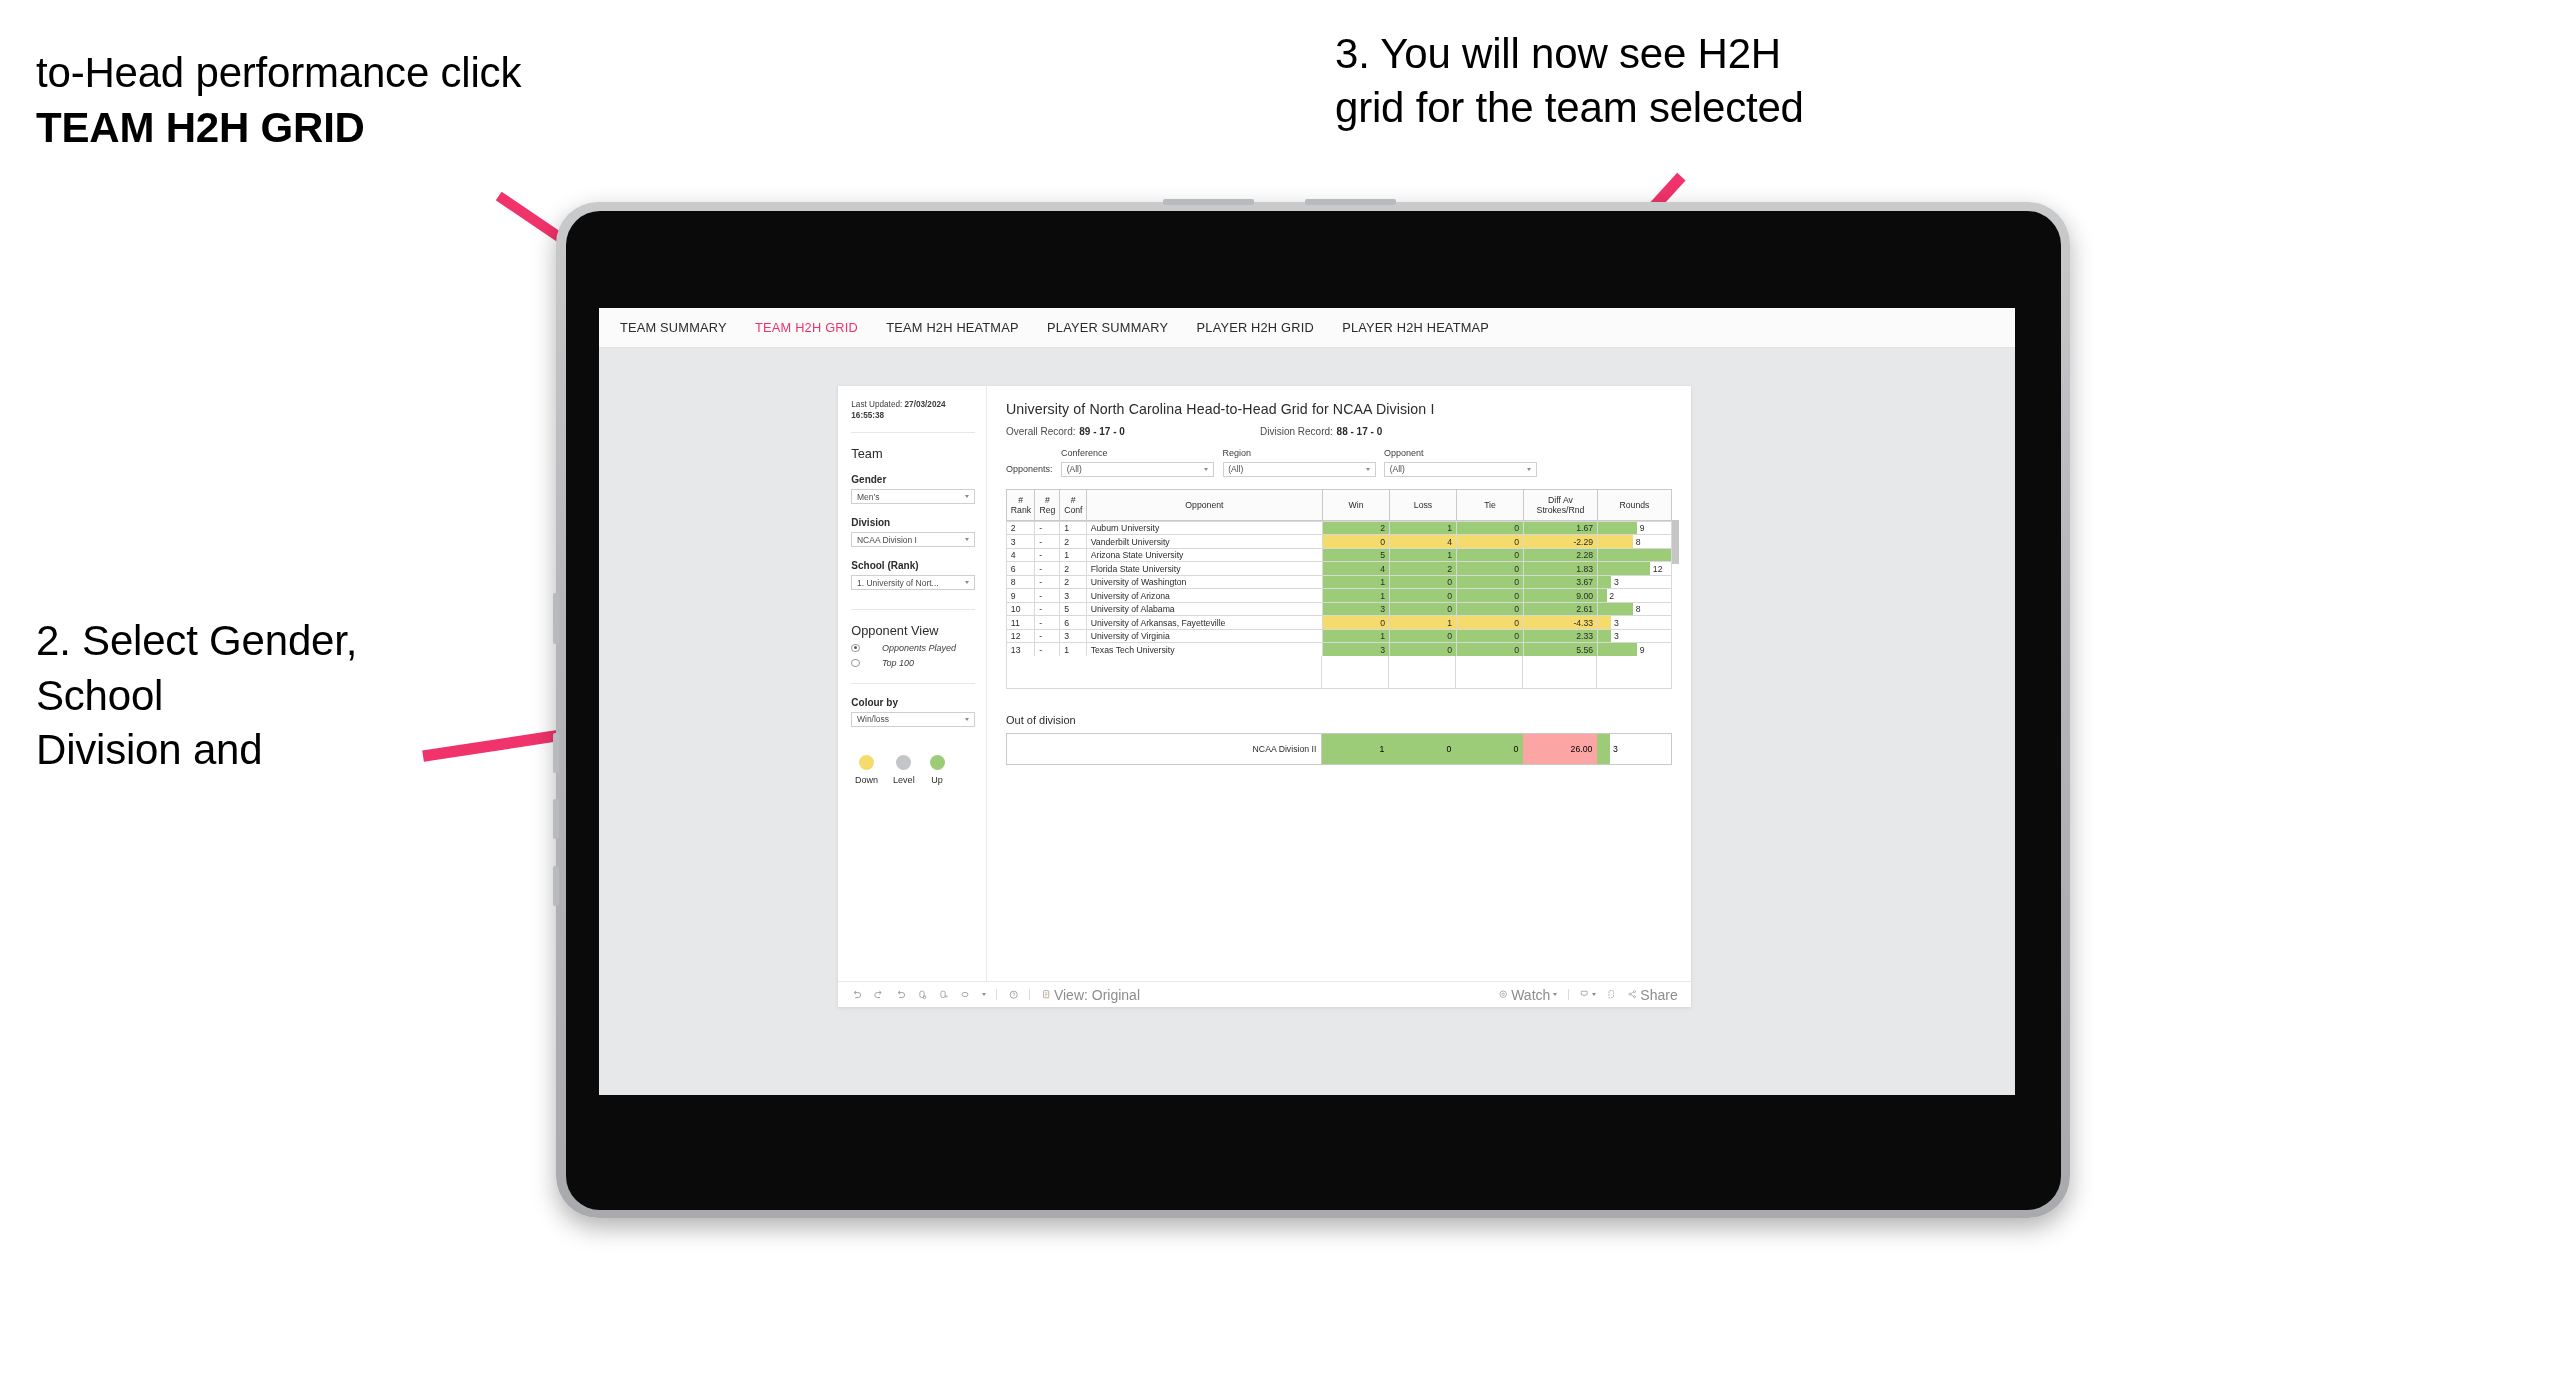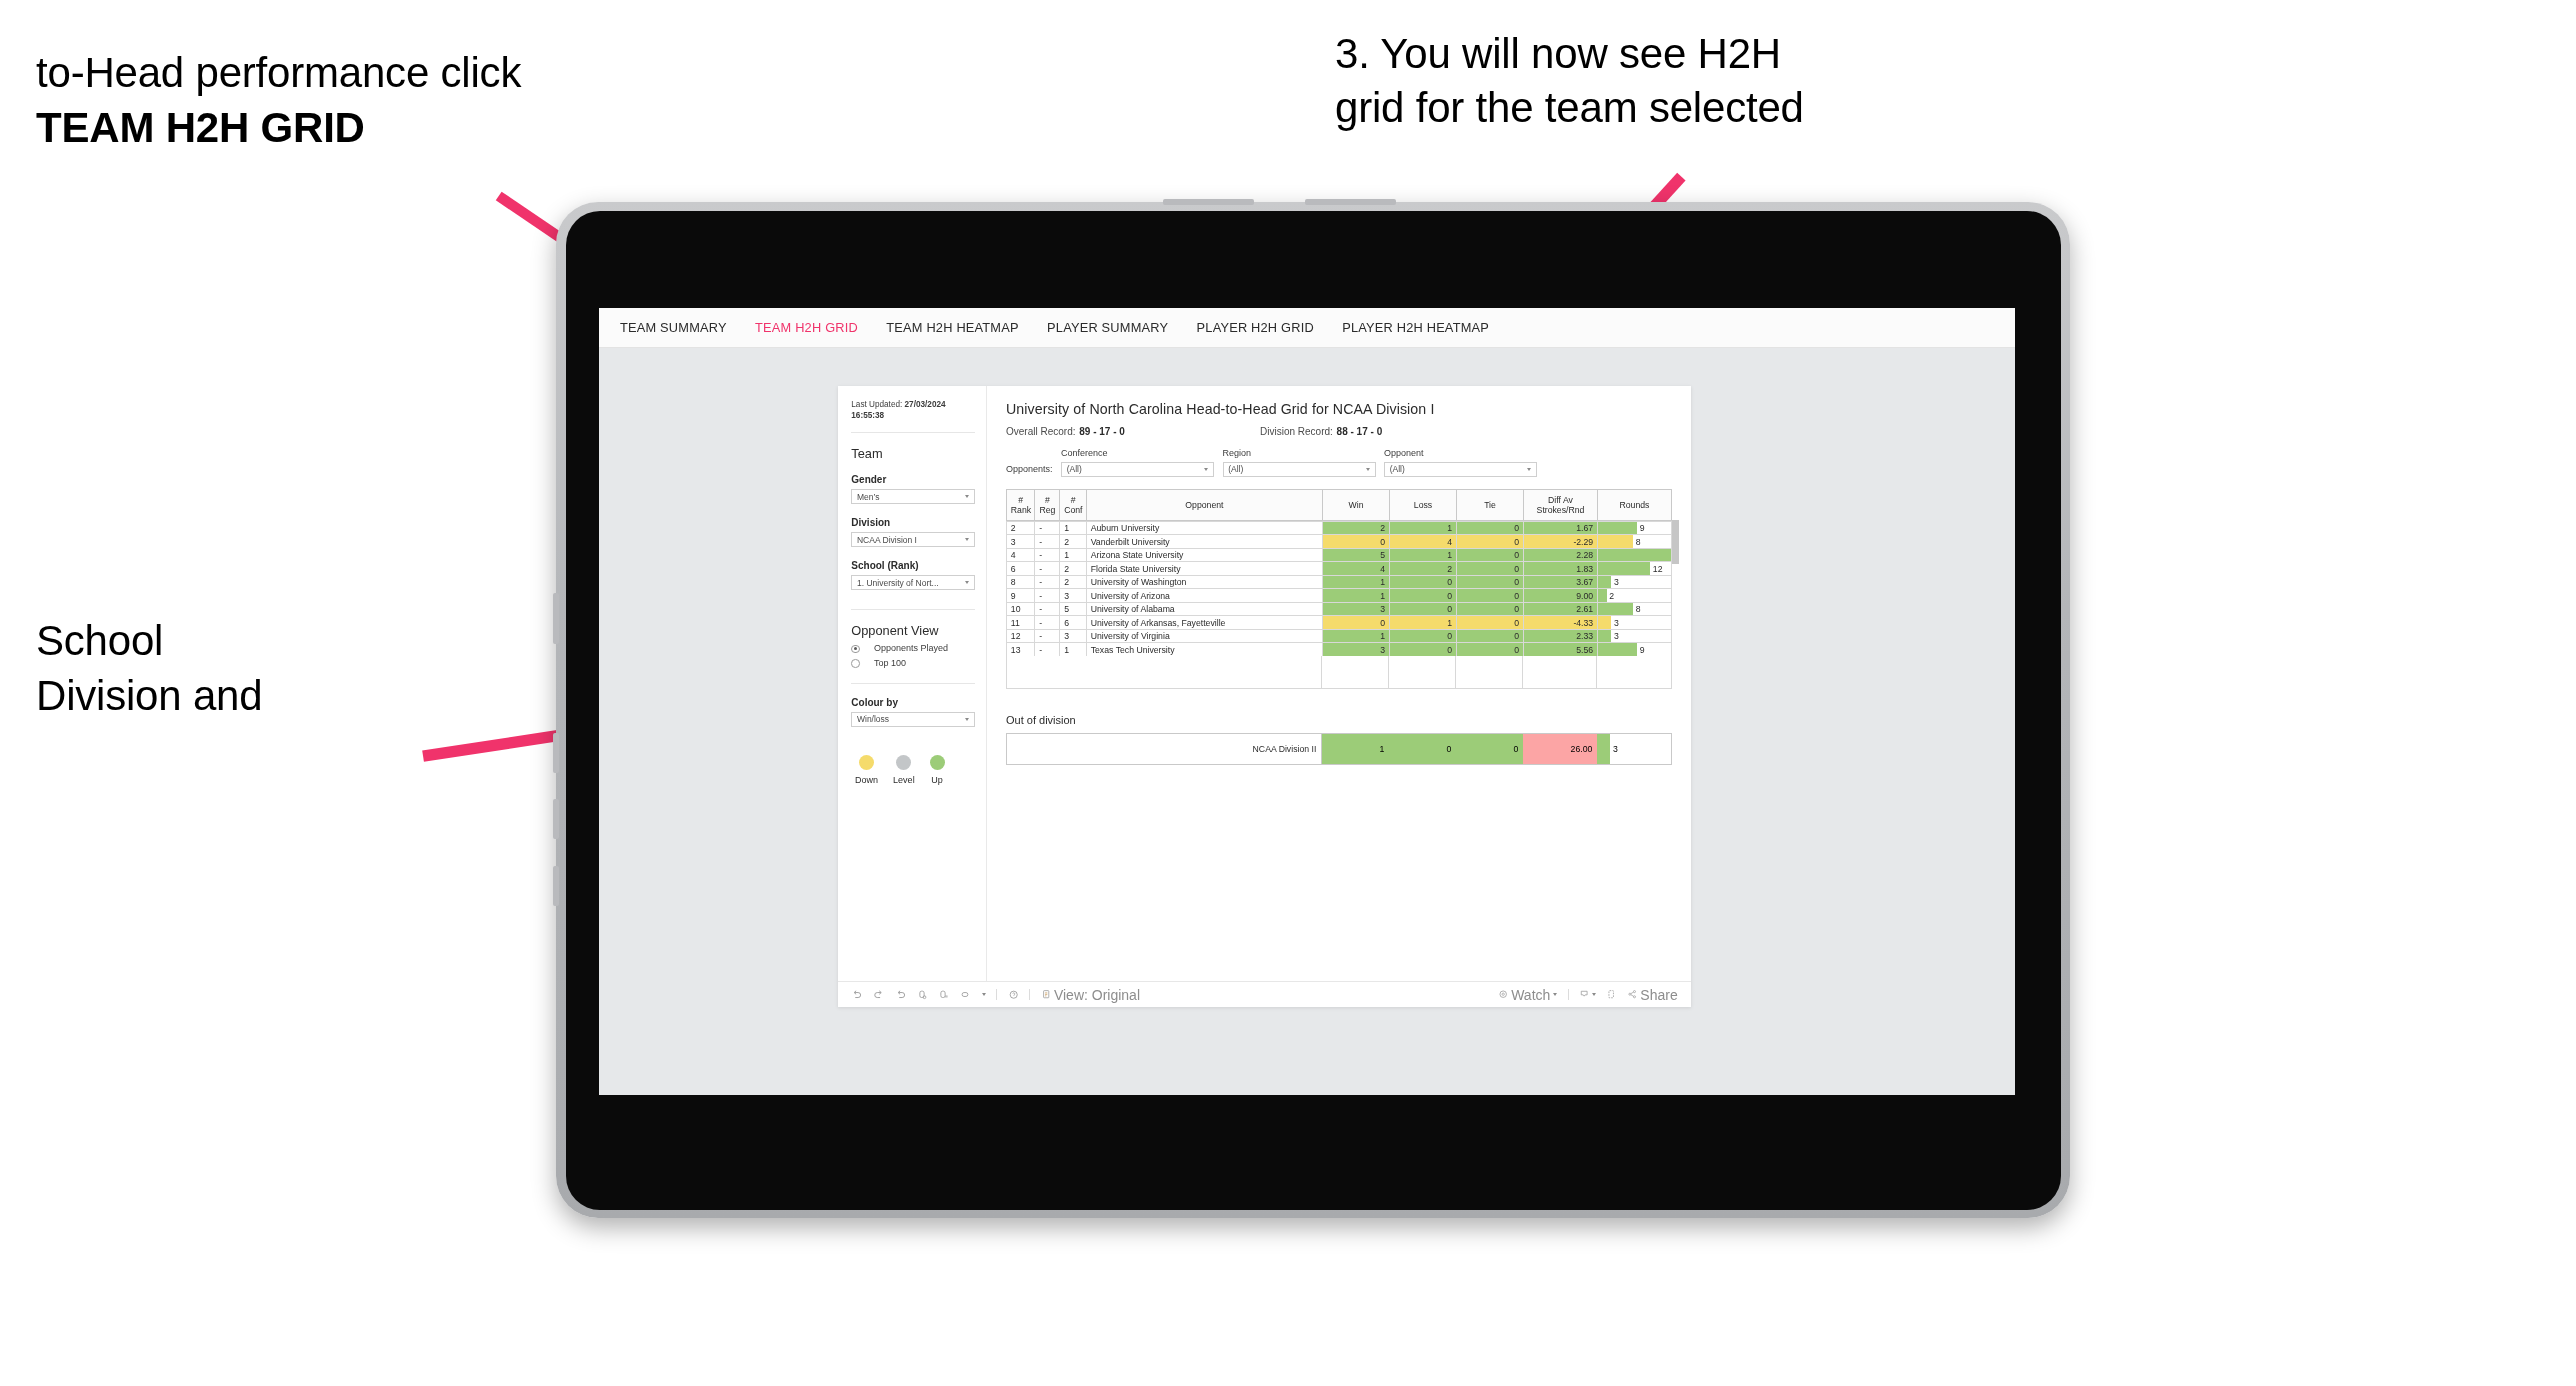--- a/index.html
+++ b/index.html
@@ -100,21 +100,21 @@
   .hr{height:0.9px;background:#e6e6e6;margin:10.4px 0 0 0;}
   .panel-h{font-size:12.8px;color:#2b2b2b;margin-top:13.3px;}
   .field-label{font-size:10px;font-weight:bold;color:#2b2b2b;margin-top:13.3px;}
   .select{
     margin-top:3.8px;height:15px;border:0.9px solid #cfcfcf;background:#fff;
     display:flex;align-items:center;padding:0 4.7px;box-sizing:border-box;
   }
   .select-val{font-size:8.5px;color:#4a4a4a;flex:1;overflow:hidden;white-space:nowrap;}
   .caret{width:0;height:0;border-left:2.8px solid transparent;border-right:2.8px solid transparent;
     border-top:3.8px solid #8a8a8a;}
-  .radio-row{display:flex;align-items:flex-end;gap:14px;margin-top:4.7px;}
+  .radio-row{display:flex;align-items:center;gap:22px;margin-top:4.7px;font-style:italic;}
   .radio{width:6.6px;height:6.6px;border-radius:50%;border:0.9px solid #9a9a9a;background:#fff;
     position:relative;flex:0 0 auto;}
   .radio.on::after{content:"";position:absolute;left:1.3px;top:1.3px;width:3px;height:3px;
     border-radius:50%;background:#5a5a5a;}
   .radio-lab{font-size:9px;color:#3c3c3c;}
   #legend{display:flex;gap:15px;margin-top:28.4px;padding-left:3.8px;}
   .leg{display:flex;flex-direction:column;align-items:center;gap:4.7px;}
   .leg-dot{width:15px;height:15px;border-radius:50%;}
   .leg-lab{font-size:9px;color:#2b2b2b;}
 
@@ -185,20 +185,21 @@
 </style>
 </head>
 <body>
 
 <div class="annot" id="annot-1">
   <div>to-Head performance click</div>
   <div class="bold">TEAM H2H GRID</div>
 </div>
 
 <div class="annot" id="annot-2">
+  <div>2. Select Gender,</div>
   <div>School</div>
   <div>Division and</div>
 </div>
 
 <div class="annot" id="annot-3">
   <div>3. You will now see H2H</div>
   <div>grid for the team selected</div>
 </div>
 
 <svg class="arrow" id="arrow-1" style="left:493px;top:190px;" width="322" height="190" viewBox="0 0 340 200">

